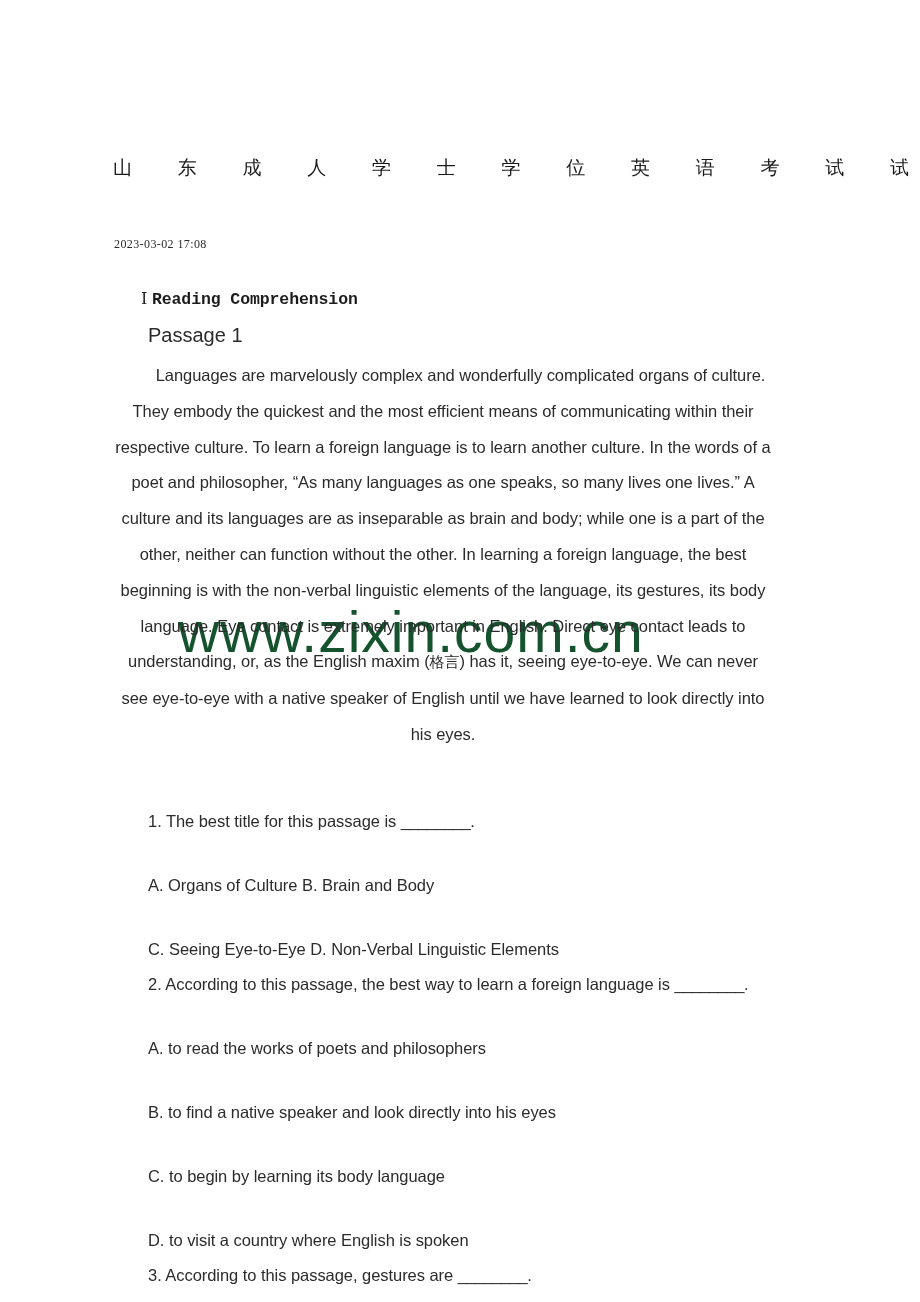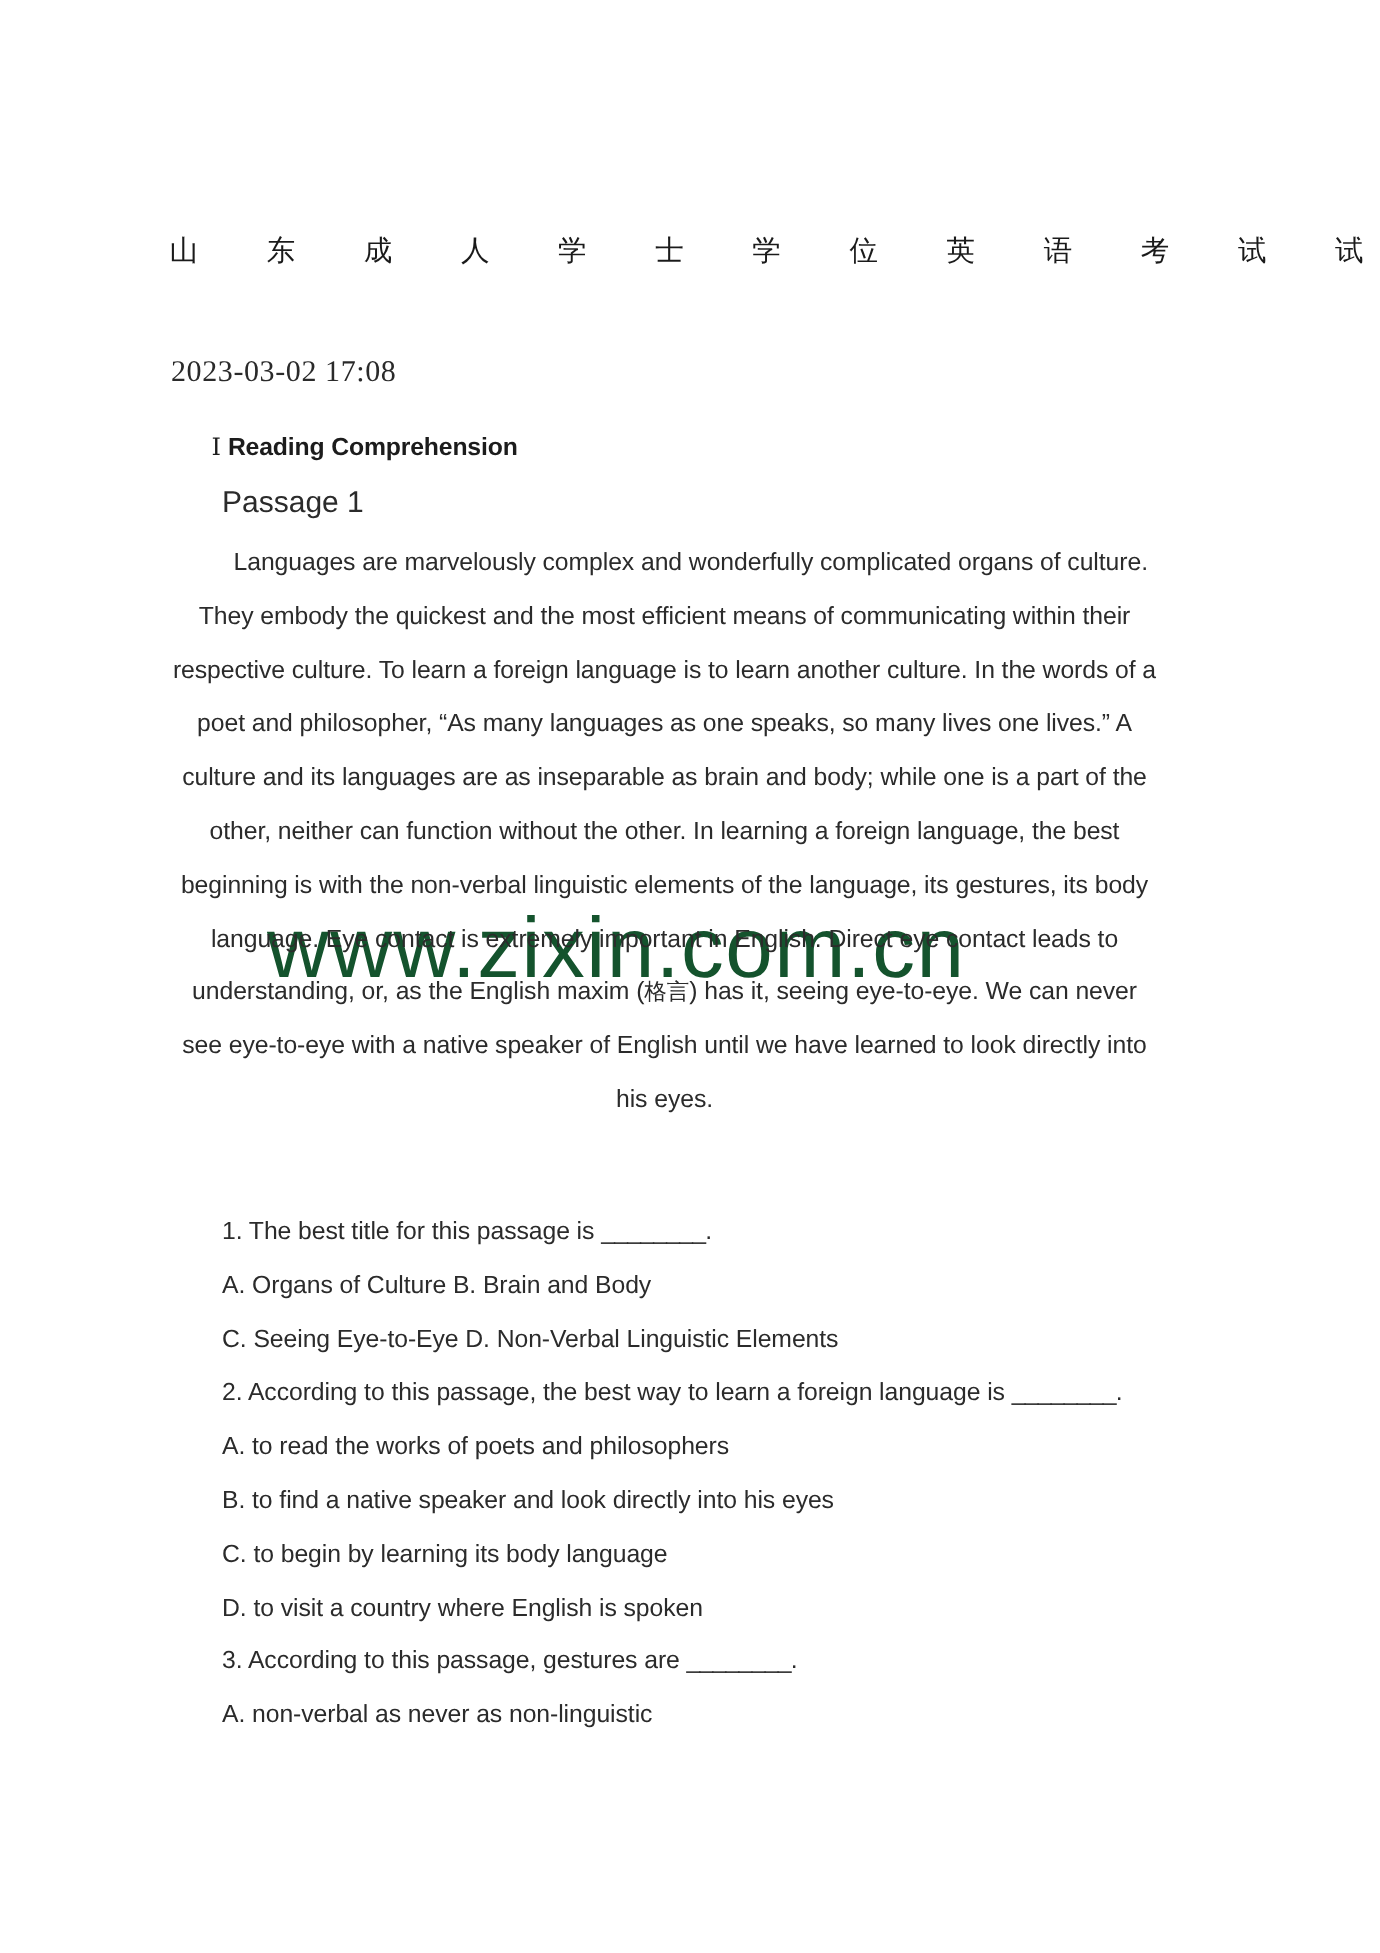--- a/index.html
+++ b/index.html
@@ -63,21 +63,21 @@
     white-space: nowrap;
     line-height: 1.2;
   }
 
   
   .doc-timestamp {
     position: absolute;
     left: 1px;
     top: 237px;
     font-family: "Liberation Serif", "DejaVu Serif", serif;
-    font-size: 20px;
+    font-size: 12px;
     color: #2a2a2a;
     letter-spacing: 0.4px;
     white-space: nowrap;
   }
 
   
   .section-heading {
     position: absolute;
     left: 28px;
     top: 288px;
@@ -85,21 +85,21 @@
     color: #1c1c1c;
     white-space: nowrap;
     line-height: 1.3;
   }
   .section-heading .numeral {
     font-family: "Liberation Serif", "DejaVu Serif", serif;
     font-weight: 400;
     font-size: 16px;
   }
   .section-heading .heading-text {
-    font-family: Liberation Sans, sans-serif;
+    font-family: Liberation Mono, monospace;
     font-weight: bold;
     letter-spacing: -0.1px;
   }
 
   
   .passage-label {
     position: absolute;
     left: 35px;
     top: 324px;
     font-size: 20px;
@@ -135,20 +135,21 @@
     line-height: 35.8px;
     color: #2b2b2b;
     letter-spacing: -0.05px;
   }
   .q-line {
     text-indent: 35px;
     white-space: normal;
   }
   .q-line.opt {
     text-indent: 35px;
+    margin-top: 28px;
   }
   .blank {
     letter-spacing: -0.5px;
   }
 </style>
 </head>
 <body>
 
 <div id="page">
 

